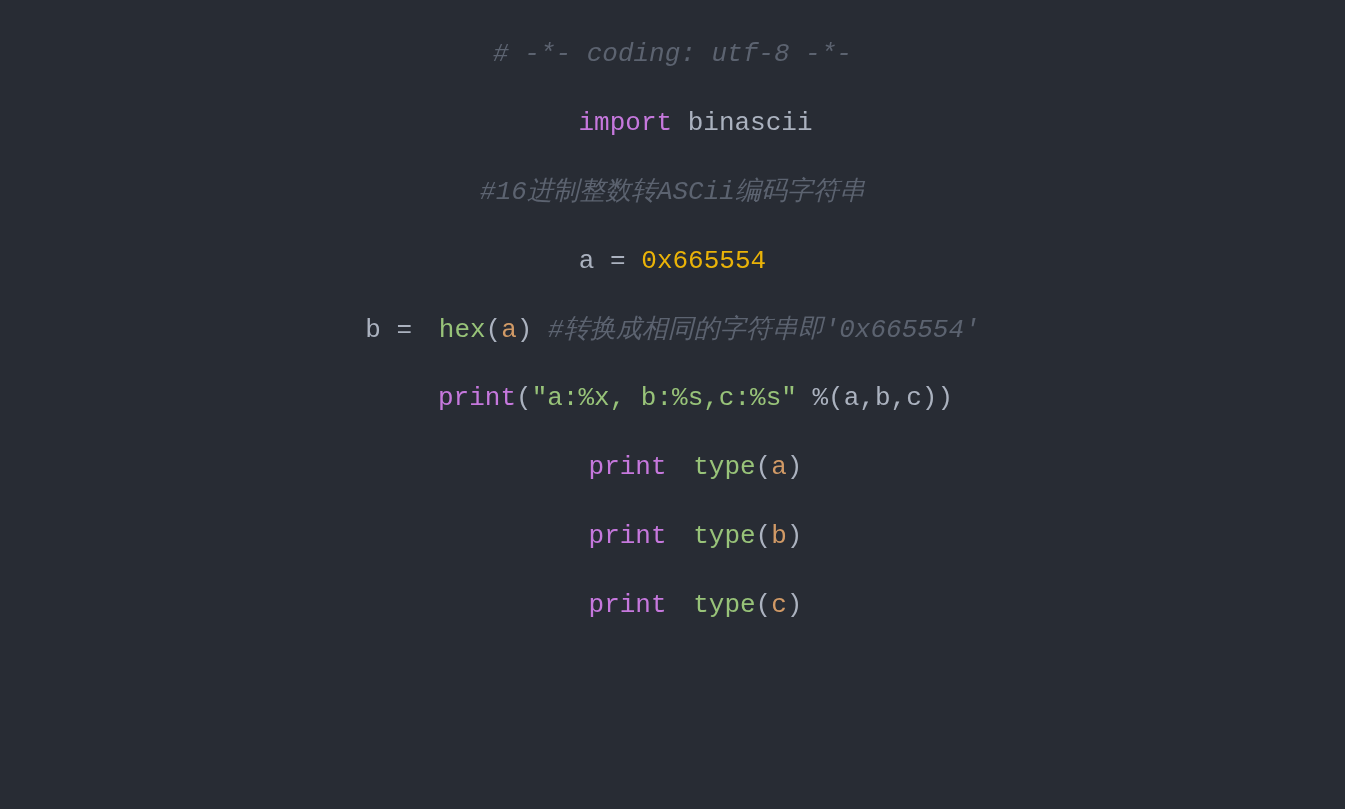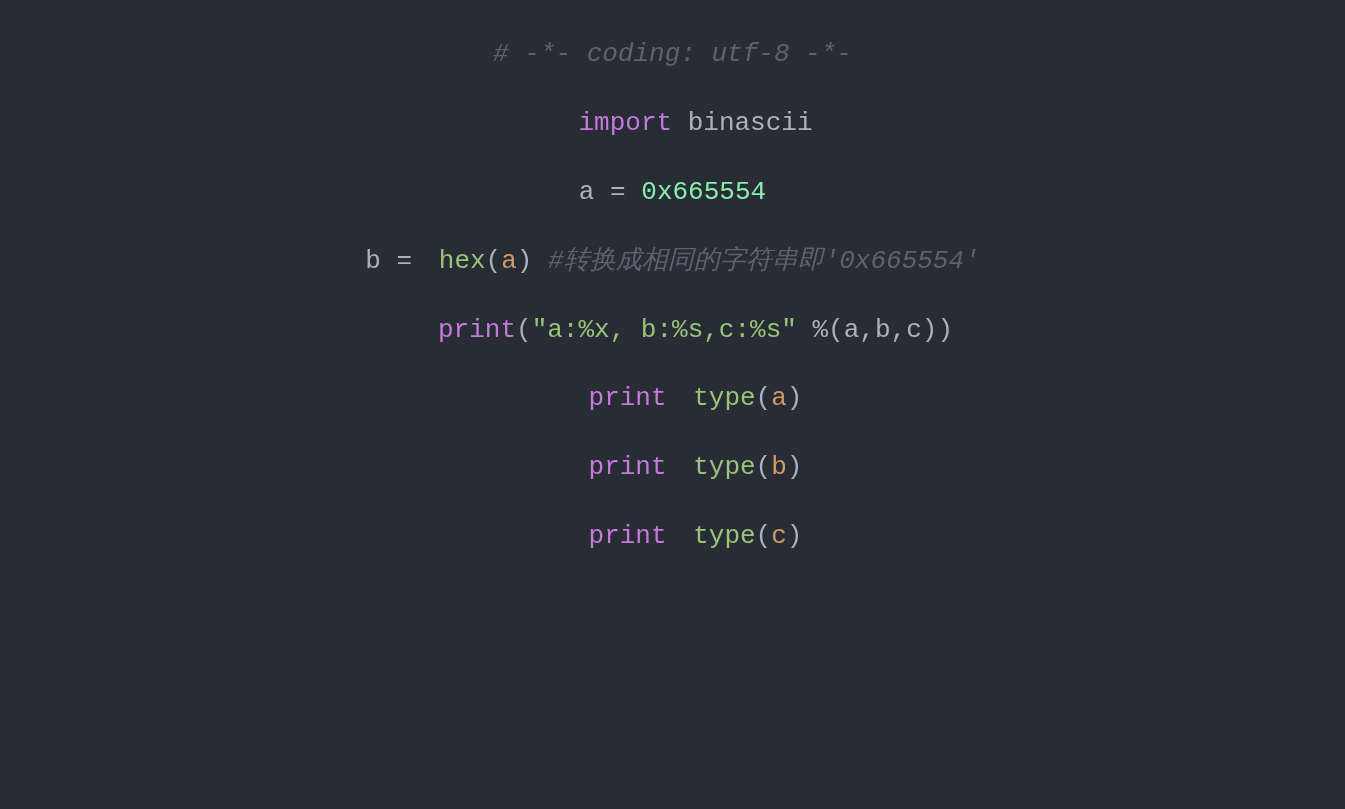--- a/index.html
+++ b/index.html
@@ -33,21 +33,21 @@
     .module {
       color: #abb2bf;
     }
     .variable {
       color: #abb2bf;
     }
     .operator {
       color: #abb2bf;
     }
     .number {
-      color: #86efac;
+      color: #eab308;
       font-family: Liberation Mono, monospace;
     }
     .function {
       color: #61afef;
     }
     .builtin {
       color: #98c379;
       margin-left: 11px;
     }
     .punct {
@@ -62,19 +62,20 @@
     .param {
       color: #d19a66;
     }
   </style>
 </head>
 <body>
 
 <div>
   <div class="code-line"><span class="comment"># -*- coding: utf-8 -*-</span></div>
   <div class="code-line"><span class="keyword">import</span><span class="module"> binascii</span></div>
+  <div class="code-line"><span class="comment">#16进制整数转ASCii编码字符串</span></div>
   <div class="code-line"><span class="variable">a </span><span class="operator">= </span><span class="number">0x665554</span></div>
   <div class="code-line"><span class="variable">b </span><span class="operator">= </span><span class="builtin">hex</span><span class="punct">(</span><span class="param">a</span><span class="punct">)</span><span class="comment"> #转换成相同的字符串即'0x665554'</span></div>
   <div class="code-line"><span class="keyword">print</span><span class="punct">(</span><span class="string">"a:%x, b:%s,c:%s"</span><span> </span><span class="operator">%</span><span class="punct">(</span><span class="variable">a</span><span class="punct">,</span><span class="variable">b</span><span class="punct">,</span><span class="variable">c</span><span class="punct">)</span><span class="punct">)</span></div>
   <div class="code-line"><span class="keyword">print</span><span> </span><span class="builtin">type</span><span class="punct">(</span><span class="param">a</span><span class="punct">)</span></div>
   <div class="code-line"><span class="keyword">print</span><span> </span><span class="builtin">type</span><span class="punct">(</span><span class="param">b</span><span class="punct">)</span></div>
   <div class="code-line"><span class="keyword">print</span><span> </span><span class="builtin">type</span><span class="punct">(</span><span class="param">c</span><span class="punct">)</span></div>
 </div>
 
 </body></html>

